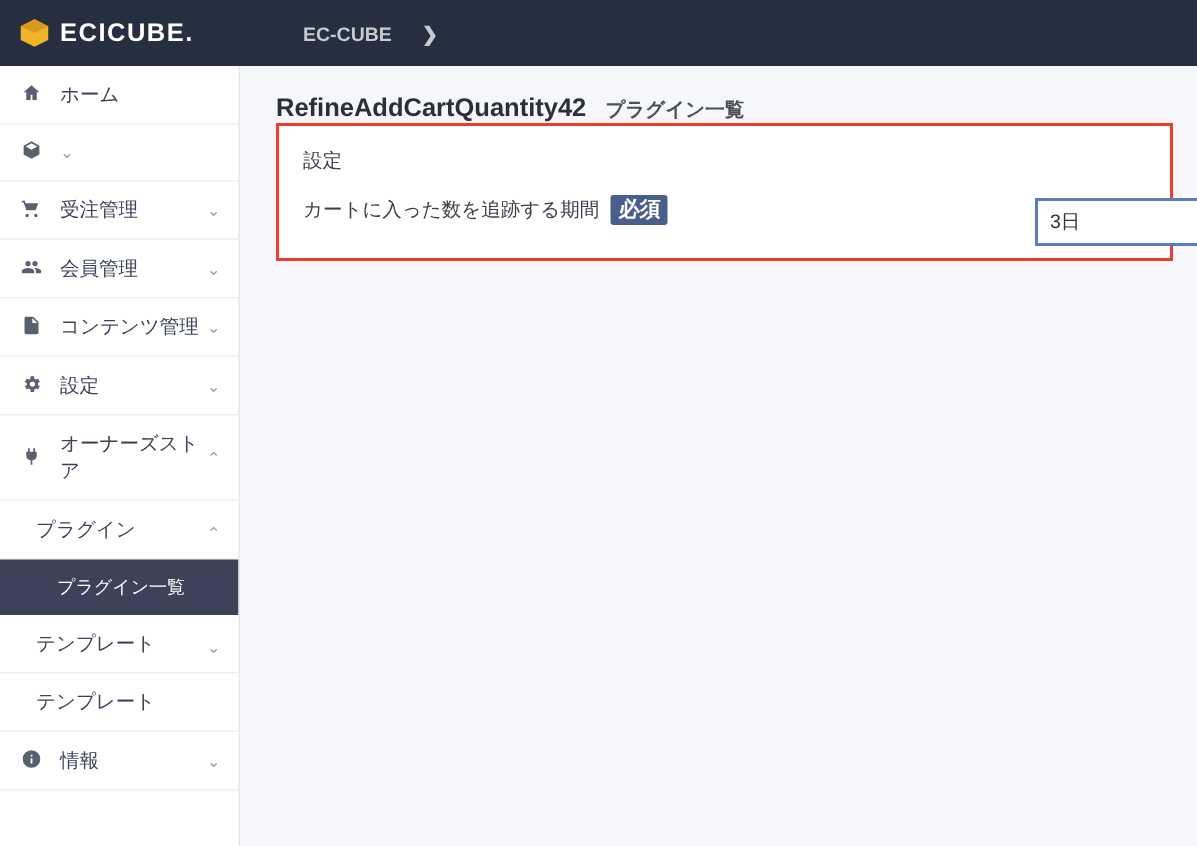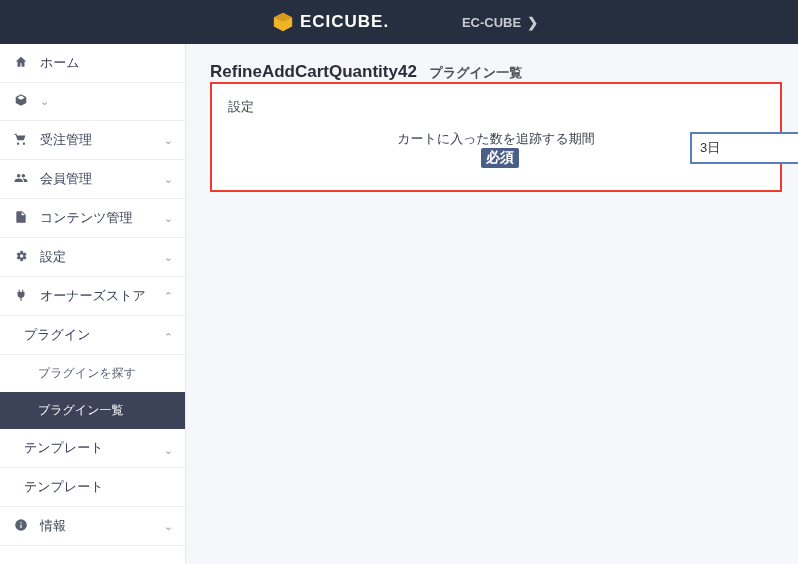--- a/index.html
+++ b/index.html
@@ -1,44 +1,44 @@
 <!DOCTYPE html>
 <html><head>
 <meta charset="utf-8">
 <style>
 * { margin: 0; padding: 0; box-sizing: border-box; }
 body { font-family: -apple-system, "Hiragino Kaku Gothic ProN", "Hiragino Sans", Meiryo, sans-serif; background: #f5f7fa; width: 798px; height: 564px; overflow: hidden; }
 
-.topbar { height: 44px; background: #252f3f; display: flex; align-items: center; justify-content: center; }
+.topbar { height: 44px; background: #252f3f; display: flex; align-items: center; }
 .logo-area { width: 186px; height: 44px; display: flex; align-items: center; padding-left: 12px; background: #252f3f; }
 .logo-icon { width: 22px; height: 22px; margin-right: 6px; }
 .logo-text { color: #fff; font-weight: 700; font-size: 17px; letter-spacing: 1px; font-family: Arial, sans-serif; }
-.crumb { margin-left: 16px; color: #c7cad1; font-size: 13px; font-weight: 600; display: flex; align-items: center; gap: 6px; cursor: pointer; }
+.crumb { margin-left: 16px; color: #c7cad1; font-size: 13px; font-weight: 600; display: flex; align-items: center; gap: 20px; cursor: pointer; }
 
 .app { display: flex; height: calc(100% - 44px); }
-.sidebar { width: 186px; background: #ffffff; border-right: 1px solid #e5e7eb; overflow-y: auto; }
+.sidebar { width: 160px; background: #ffffff; border-right: 1px solid #e5e7eb; overflow-y: auto; }
 .nav-item { display: flex; align-items: center; padding: 10px 12px; font-size: 13px; color: #3c4257; cursor: pointer; border-bottom: 1px solid #eceef1; }
 .nav-item .icn { width: 18px; text-align: center; margin-right: 10px; color: #5a6070; }
 .nav-item .lbl { flex: 1; font-weight: 500; }
 .nav-item .chev { color: #9ba0aa; font-size: 11px; }
 
 .sub-item { display: flex; align-items: flex-end; padding: 10px 12px 10px 24px; font-size: 13px; color: #3c4257; cursor: pointer; border-bottom: 1px solid #eceef1; background: #fff; }
 .sub-item .lbl { flex: 1; }
 .sub-item .chev { color: #9ba0aa; font-size: 11px; }
 
 .sub2-item { display: flex; align-items: center; padding: 10px 12px 10px 38px; font-size: 12px; color: #5a6070; cursor: pointer; background: #fff; }
 .sub2-item.active { background: #3c4257; color: #fff; }
 
 .main { flex: 1; padding: 18px 16px 16px 24px; overflow: auto; }
 .page-title { font-size: 17px; font-weight: 700; color: #2a2f3a; }
 .page-title .sub { font-size: 13px; color: #4a4f5a; font-weight: 600; margin-left: 8px; }
 
 .panel { border: 2px solid #f03b2d; background: #fff; padding: 14px 16px 22px 16px; position: relative; }
 .panel-title { font-size: 13px; color: #3a3f4a; font-weight: 500; margin-bottom: 14px; }
-.row { display: flex; align-items: center; flex-direction: column; }
+.row { display: flex; align-items: center; }
 .row-label { font-size: 13px; color: #3a3f4a; }
 .badge-req { background: #4a5e8a; color: #fff; font-size: 14px; padding: 1px 5px; border-radius: 2px; margin-left: 8px; font-weight: 600; }
 .sel { position: absolute; right: -20px; top: 48px; width: 110px; height: 32px; border: 2px solid #5a7dc0; background: #fff; font-size: 13px; padding: 4px 8px; color: #333; outline: none; }
 </style>
 </head>
 <body>
 
 <div class="topbar">
   <div class="logo-area">
     <svg class="logo-icon" viewBox="0 0 24 24">
@@ -122,23 +122,20 @@
       </span>
       <span class="lbl">オーナーズストア</span>
       <span class="chev">⌃</span>
     </div>
 
     <div class="sub-item">
       <span class="lbl">プラグイン</span>
       <span class="chev">⌃</span>
     </div>
 
-    <div class="sub2-item">
-      <span>プラグインを探す</span>
-    </div>
     <div class="sub2-item active">
       <span>プラグイン一覧</span>
     </div>
 
     <div class="sub-item">
       <span class="lbl">テンプレート</span>
       <span class="chev">⌄</span>
     </div>
 
     <div class="sub-item">

